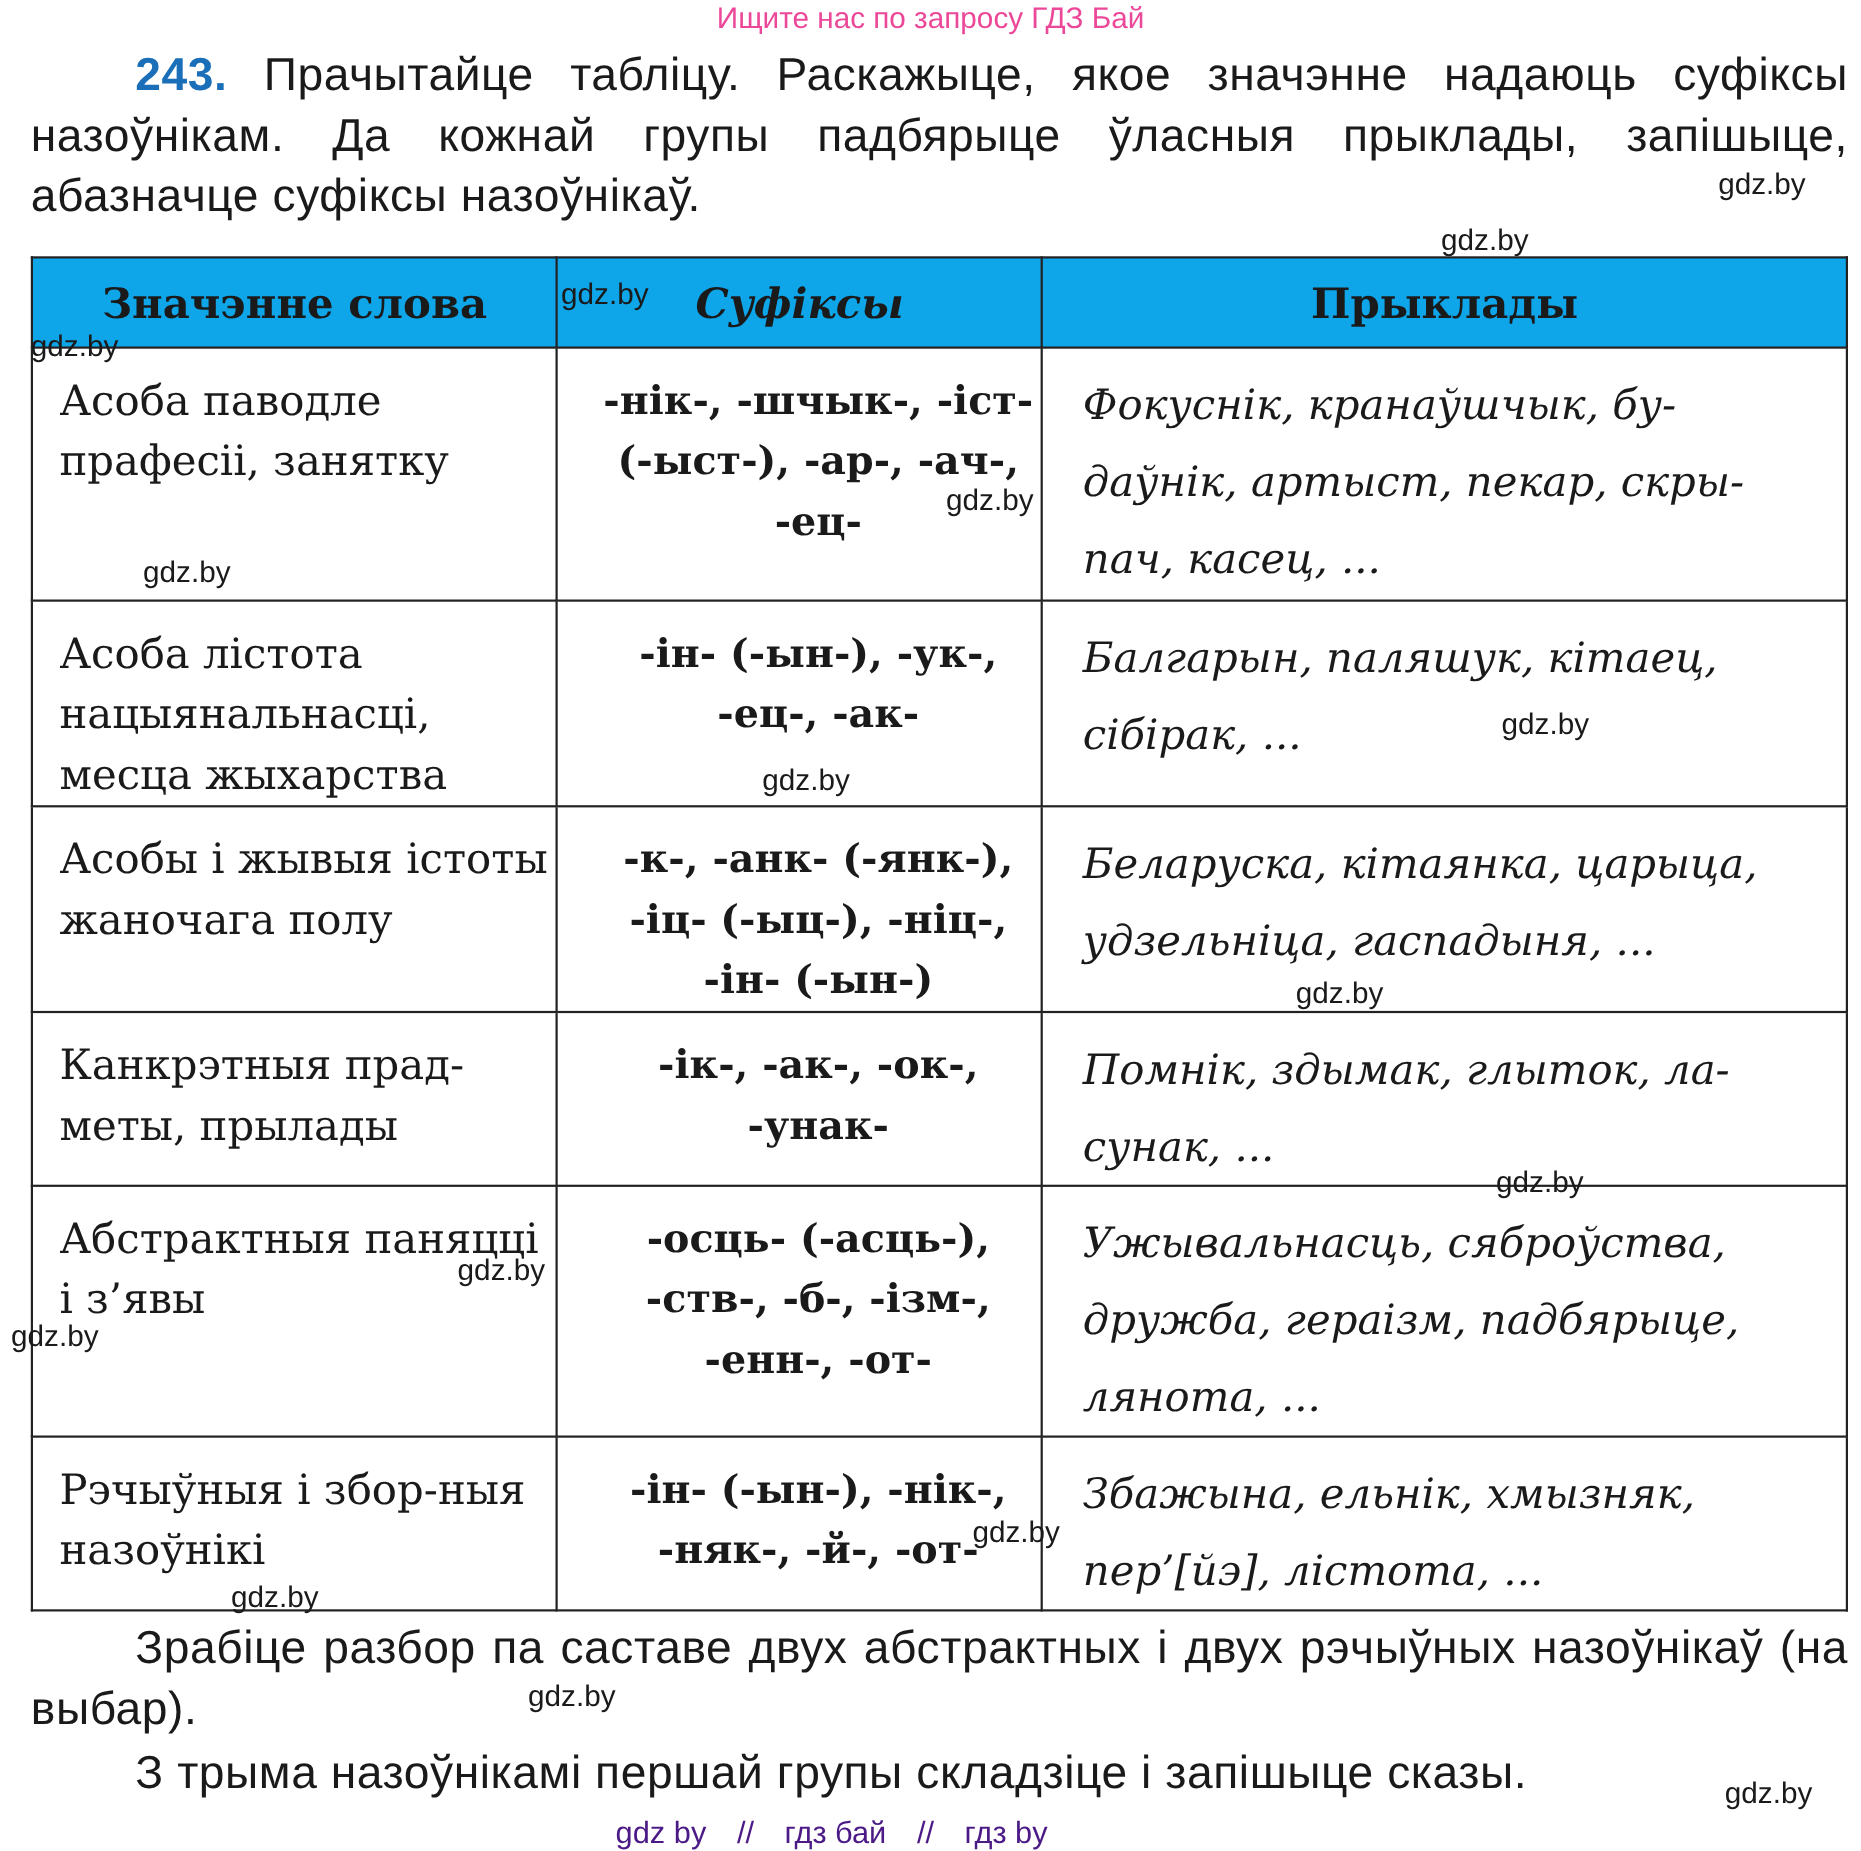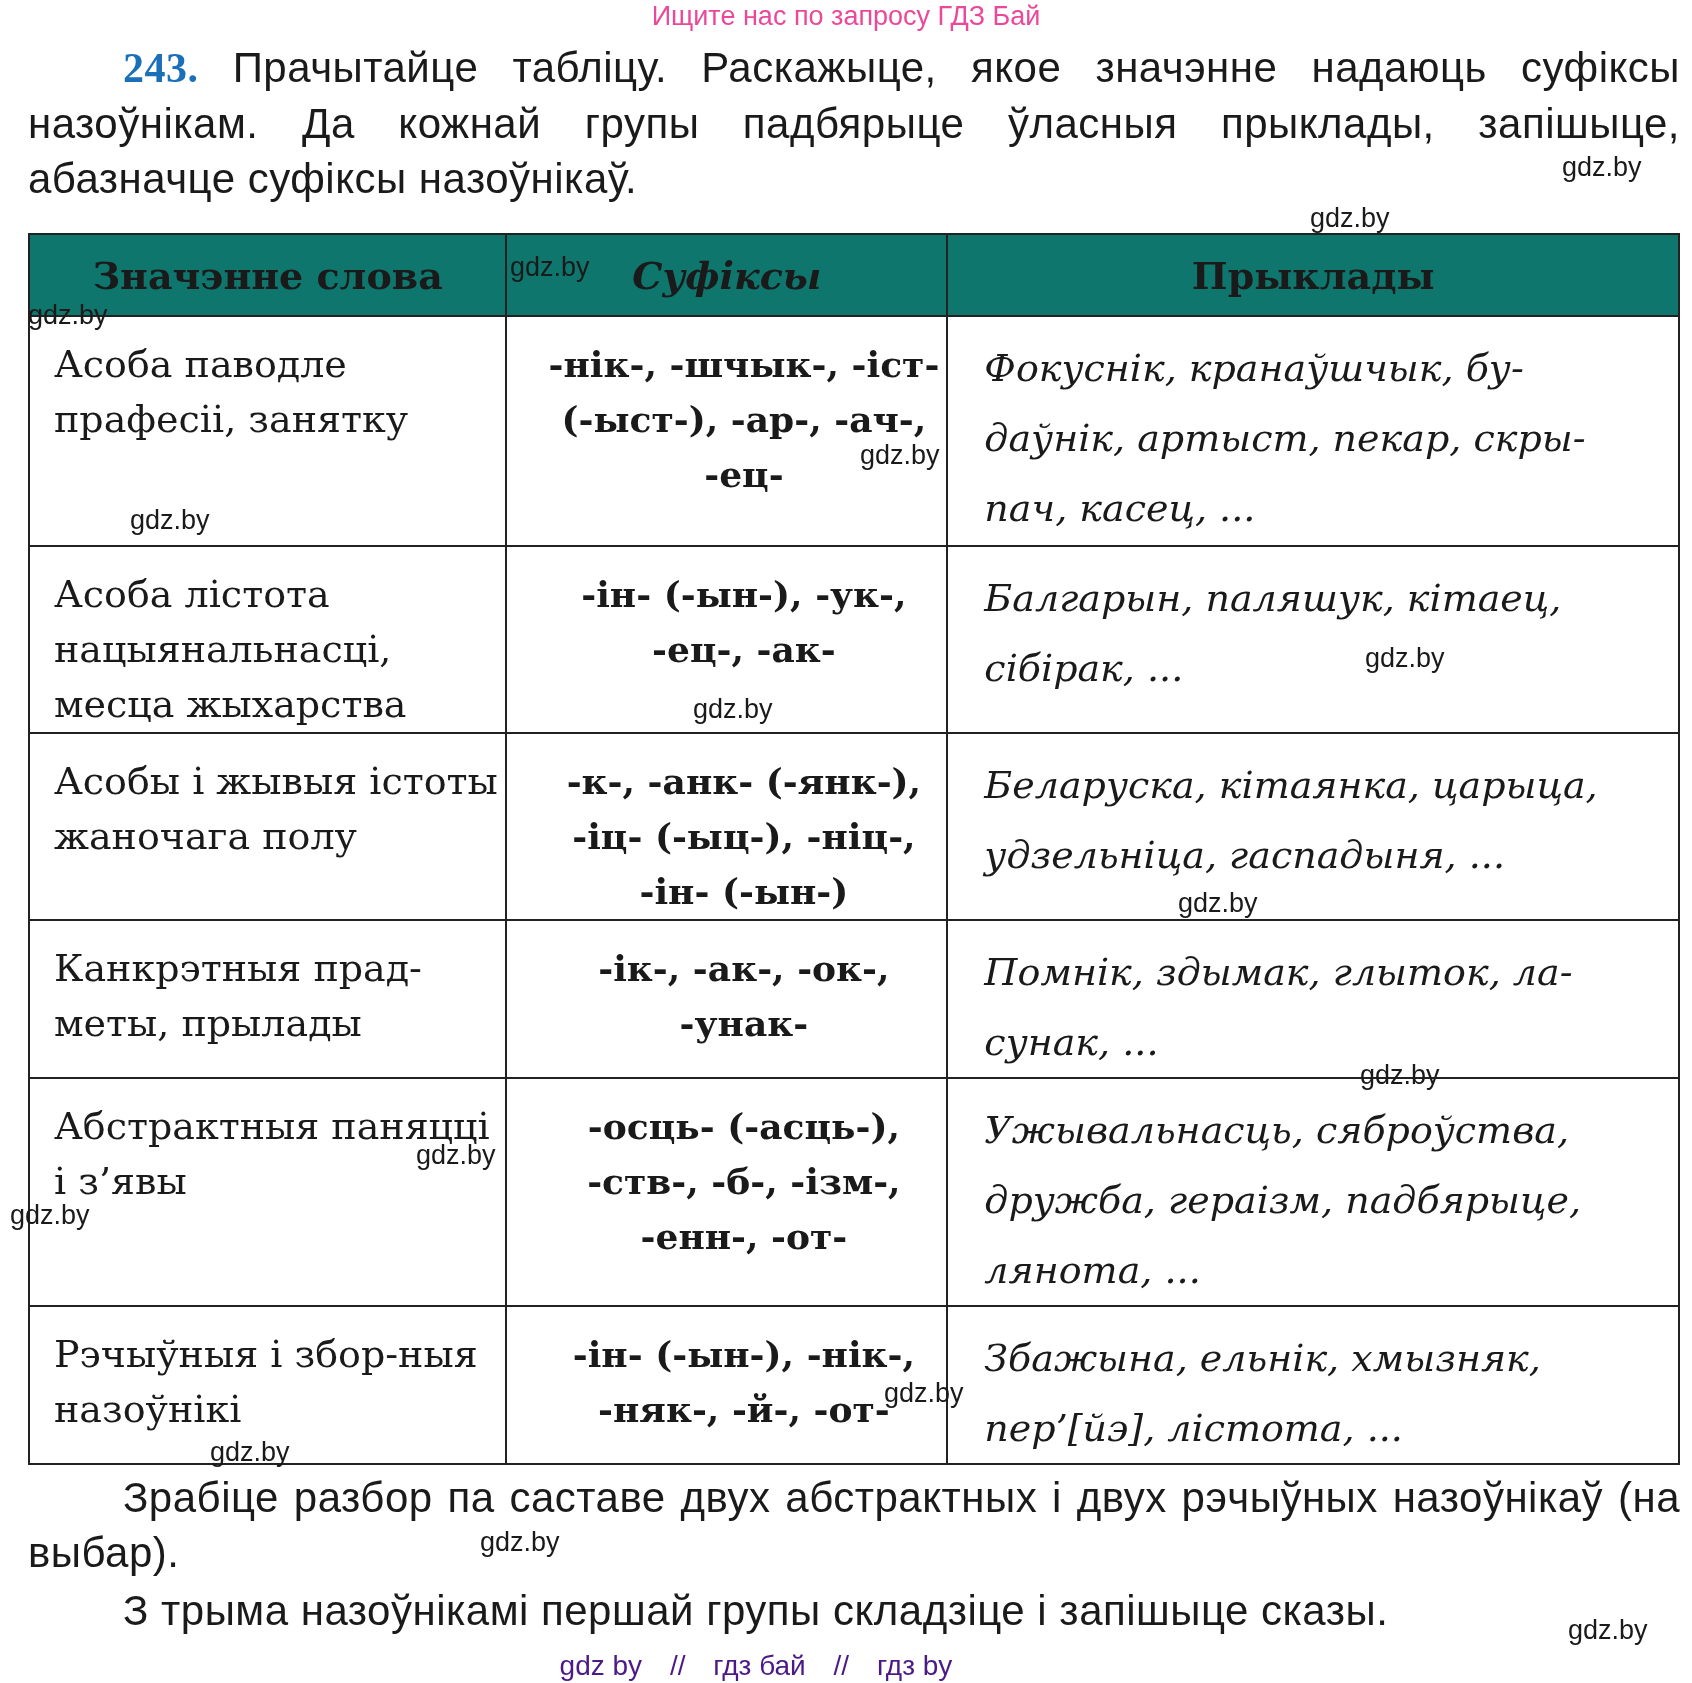--- a/index.html
+++ b/index.html
@@ -1,23 +1,23 @@
 <!DOCTYPE html>
 <html><head>
 <meta charset="utf-8">
 <style>
   html, body { margin: 0; padding: 0; background: #ffffff; }
   body { width: 1692px; height: 1683px; position: relative; overflow: hidden; color: #1a1a1a; }
   .top-banner { position: absolute; top: 0; left: 0; width: 1692px; text-align: center; font-family: "Liberation Sans", sans-serif; font-size: 27px; color: #ec4899; line-height: 32px; }
   .intro { position: absolute; left: 28px; top: 40px; width: 1652px; font-family: "Liberation Sans", sans-serif; font-size: 42px; line-height: 55px; text-align: justify; letter-spacing: 0.5px; }
-  .intro .num { color: #1a6fb8; font-weight: bold; margin-left: 95px; font-family: Liberation Serif, serif; }
+  .intro .num { color: #1a6fb8; font-weight: bold; margin-left: 95px; }
   .wm { position: absolute; font-family: "Liberation Sans", sans-serif; font-size: 27px; color: #1a1a1a; line-height: 30px; white-space: nowrap; }
   table.main { position: absolute; left: 28px; top: 233px; width: 1652px; border-collapse: collapse; }
   table.main td, table.main th { border: 2px solid #222; vertical-align: top; padding: 0; }
-  table.main th { background: #0f766e; height: 80px; font-family: "DejaVu Serif", serif; font-weight: bold; font-size: 38px; text-align: center; vertical-align: middle; }
+  table.main th { background: #0ea5e9; height: 80px; font-family: "DejaVu Serif", serif; font-weight: bold; font-size: 38px; text-align: center; vertical-align: middle; }
   .c1 { width: 476px; }
   .c2 { width: 440px; font-style: italic; }
   .c3 { width: 730px; }
   .meaning { font-family: "DejaVu Serif", serif; font-size: 38px; line-height: 55px; padding: 20px 0 0 24px !important; }
   .suffix { font-family: "DejaVu Serif", serif; font-weight: bold; font-size: 36px; line-height: 55px; padding: 20px 0 0 34px !important; text-align: center; }
   .examples { font-family: "DejaVu Serif", serif; font-style: italic; font-size: 38px; line-height: 70px; padding: 16px 0 0 36px !important; }
   .examples .line { display: block; white-space: nowrap; }
   .bottom { position: absolute; left: 28px; width: 1652px; font-family: "Liberation Sans", sans-serif; font-size: 42px; line-height: 55px; text-align: justify; letter-spacing: 0.5px; }
   .footer { position: absolute; top: 1650px; left: 0; width: 1512px; text-align: center; font-family: "Liberation Sans", sans-serif; font-size: 28px; color: #4b1a86; }
   .footer span { margin: 0 10px; }

